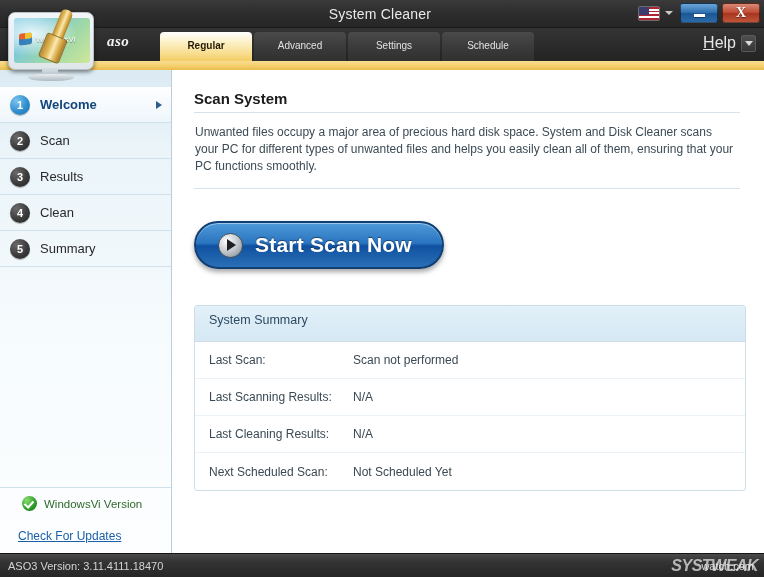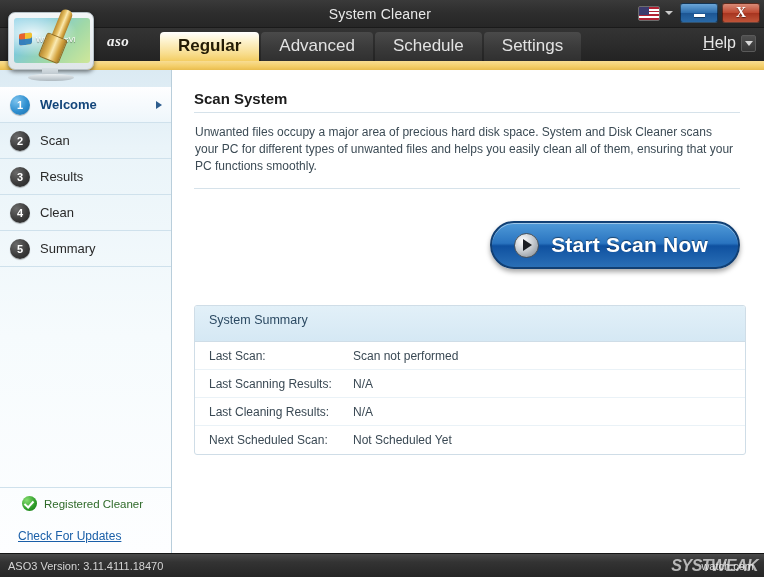--- a/index.html
+++ b/index.html
@@ -83,21 +83,21 @@
   .brand-aso {
     position: absolute; left: 107px; top: 5px;
     font-family: "Liberation Serif", serif;
     font-style: italic; font-weight: bold;
     font-size: 15px; color: #f2f2f2;
     letter-spacing: .5px;
   }
   .tabs { position: absolute; left: 160px; top: 4px; display: flex; gap: 2px; }
   .tab {
     height: 29px; line-height: 28px; padding: 0 18px;
-    font-size: 17px; color: #e2e2e2; cursor: pointer;
+    font-size: 10px; color: #e2e2e2; cursor: pointer;
     border-radius: 4px 4px 0 0;
     background: linear-gradient(180deg, #4a4a4a 0%, #3a3a3a 55%, #303030 100%);
     min-width: 92px; text-align: center;
   }
   .tab.active {
     color: #241c06; font-weight: bold;
     background: linear-gradient(180deg, #ffffff 0%, #fdf3cf 30%, #f8dd8e 75%, #f3cd63 100%);
   }
   .help-wrap {
     position: absolute; right: 8px; top: 6px;
@@ -257,21 +257,21 @@
   }
   .page-title {
     font-size: 15px; font-weight: bold; color: #1c1c1c; margin-bottom: 5px;
   }
   .rule { height: 1px; background: #d6e2ea; }
   .intro {
     font-size: 12px; color: #3c4b55; line-height: 17px;
     padding: 11px 2px 13px 1px; max-width: 552px;
   }
   .scan-btn-wrap {
-    display: flex; justify-content: flex-end; align-items: center; height: 112px;
+    display: flex; justify-content: flex-start; align-items: center; height: 112px;
   }
   .scan-btn {
     display: inline-flex; align-items: center; gap: 12px;
     padding: 0 30px 0 22px; height: 48px; border-radius: 25px;
     background: linear-gradient(180deg, #4f9ad8 0%, #2a74c0 46%, #0f51a0 52%, #2a6fb6 100%);
     border: 2px solid #113f73;
     box-shadow: 0 3px 5px rgba(0,0,0,.35), inset 0 1px 0 rgba(255,255,255,.45);
     cursor: pointer;
   }
   .play-icon {
@@ -297,21 +297,21 @@
     border: 1px solid #cfdde7; border-radius: 3px; overflow: hidden;
     background: #fff;
   }
   .summary-head {
     height: 36px; line-height: 28px; padding-left: 14px;
     font-size: 12.5px; color: #2c4a63;
     background: linear-gradient(180deg, #e2f0f8 0%, #d5e8f4 100%);
     border-bottom: 1px solid #cfdde7;
   }
   .summary-row {
-    height: 28px; display: flex; align-items: center;
+    height: 37px; display: flex; align-items: center;
     border-bottom: 1px solid #eaf2f7;
     font-size: 12px; color: #3a4954;
   }
   .summary-row:last-child { border-bottom: none; }
   .summary-row .k { width: 158px; padding-left: 14px; }
   .summary-row .v { flex: 1; }
 
   
   .statusbar {
     position: absolute; left: 0; bottom: 0; width: 764px; height: 24px;
@@ -349,22 +349,22 @@
         <span class="glyph">X</span>
       </div>
     </div>
   </div>
 
   <div class="tabstrip">
     <div class="brand-aso">aso</div>
     <div class="tabs">
       <div class="tab active">Regular</div>
       <div class="tab">Advanced</div>
+      <div class="tab">Settings</div>
       <div class="tab">Schedule</div>
-      <div class="tab">Settings</div>
     </div>
     <div class="help-wrap">
       <span class="help-label"><u>H</u><span>elp</span></span>
       <span class="help-caret-box">
         <span class="help-caret"></span>
       </span>
     </div>
   </div>
 
   <div class="goldstrip"></div>
@@ -407,21 +407,21 @@
         <span class="side-label">Clean</span>
       </div>
       <div class="side-item">
         <span class="badge">5</span>
         <span class="side-label">Summary</span>
       </div>
 
       <div class="side-footer">
         <div class="reg-row">
           <span class="check-icon"></span>
-          <span class="reg-label">Registered Cleaner</span>
+          <span class="reg-label">WindowsVi Version</span>
         </div>
         <div class="updates-row">
           <span class="updates-link">Check For Updates</span>
         </div>
       </div>
     </div>
 
     <div class="content">
       <div class="page-title">Scan System</div>
       <div class="rule"></div>

